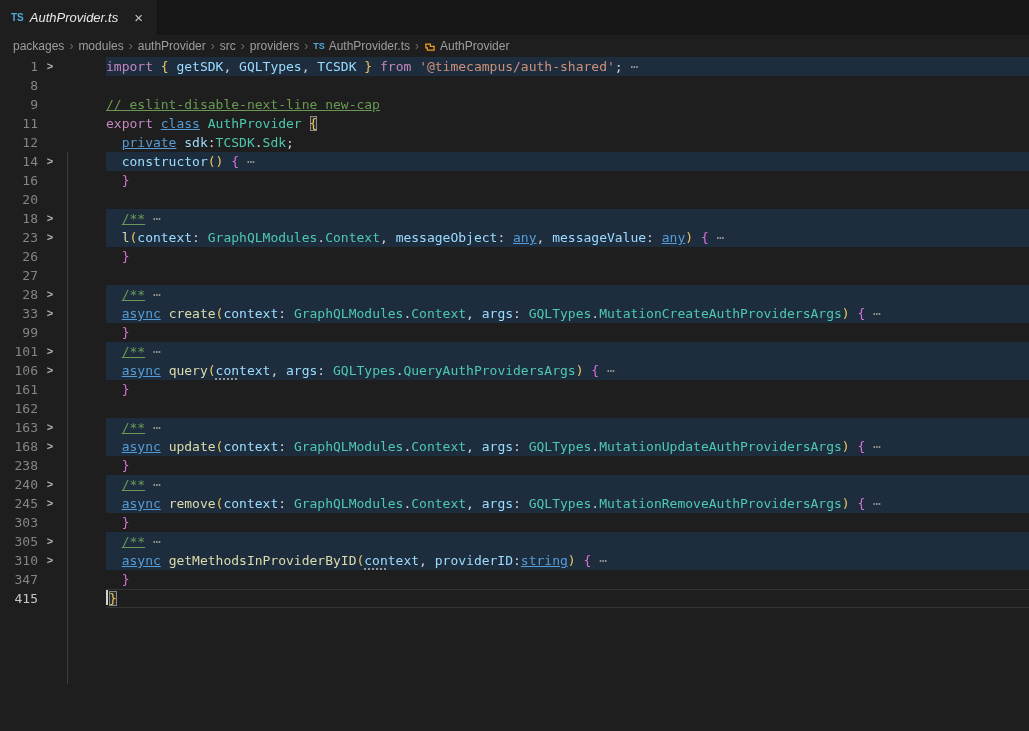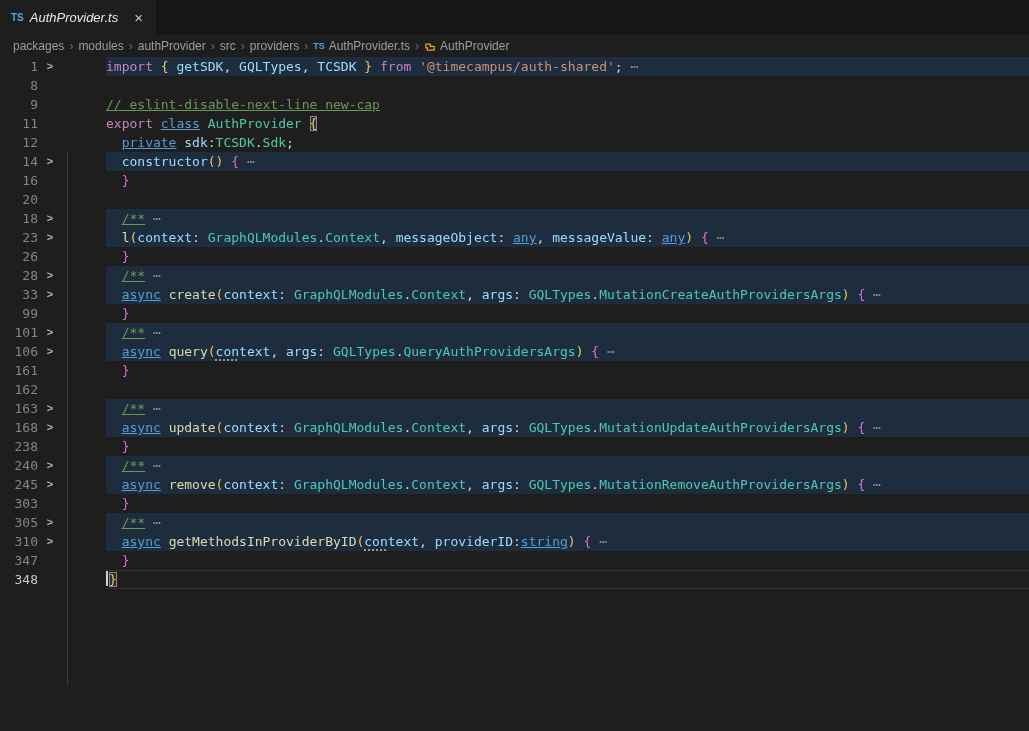--- a/index.html
+++ b/index.html
@@ -174,20 +174,27 @@
       </span>
       <span class="lc"><span class="pu">  </span><span class="fn">l</span><span class="b1">(</span><span class="vr">context</span><span class="pu">: </span><span class="ty">GraphQLModules</span><span class="pu">.</span><span class="ty">Context</span><span class="pu">, </span><span class="vr">messageObject</span><span class="pu">: </span><span class="kw">any</span><span class="pu">, </span><span class="vr">messageValue</span><span class="pu">: </span><span class="kw">any</span><span class="b1">)</span><span class="pu"> </span><span class="b2">{</span><span class="fe"> ⋯</span></span>
     </div>
     <div class="row">
       <span class="gut">
         <span class="ln">26</span>
         <span class="chev"></span>
       </span>
       <span class="lc"><span class="pu">  </span><span class="b2">}</span></span>
     </div>
+    <div class="row">
+      <span class="gut">
+        <span class="ln">27</span>
+        <span class="chev"></span>
+      </span>
+      <span class="lc"></span>
+    </div>
     <div class="row hl">
       <span class="gut">
         <span class="ln">28</span>
         <span class="chev">&gt;</span>
       </span>
       <span class="lc"><span class="pu">  </span><span class="cm">/**</span><span class="fe"> ⋯</span></span>
     </div>
     <div class="row hl">
       <span class="gut">
         <span class="ln">33</span>
@@ -288,18 +295,18 @@
     </div>
     <div class="row">
       <span class="gut">
         <span class="ln">347</span>
         <span class="chev"></span>
       </span>
       <span class="lc"><span class="pu">  </span><span class="b2">}</span></span>
     </div>
     <div class="row cur">
       <span class="gut">
-        <span class="ln">348</span>
+        <span class="ln">415</span>
         <span class="chev"></span>
       </span>
       <span class="lc"><span class="caret"></span><span class="b1 match">}</span></span>
     </div>
   </div>
 
 </body></html>

